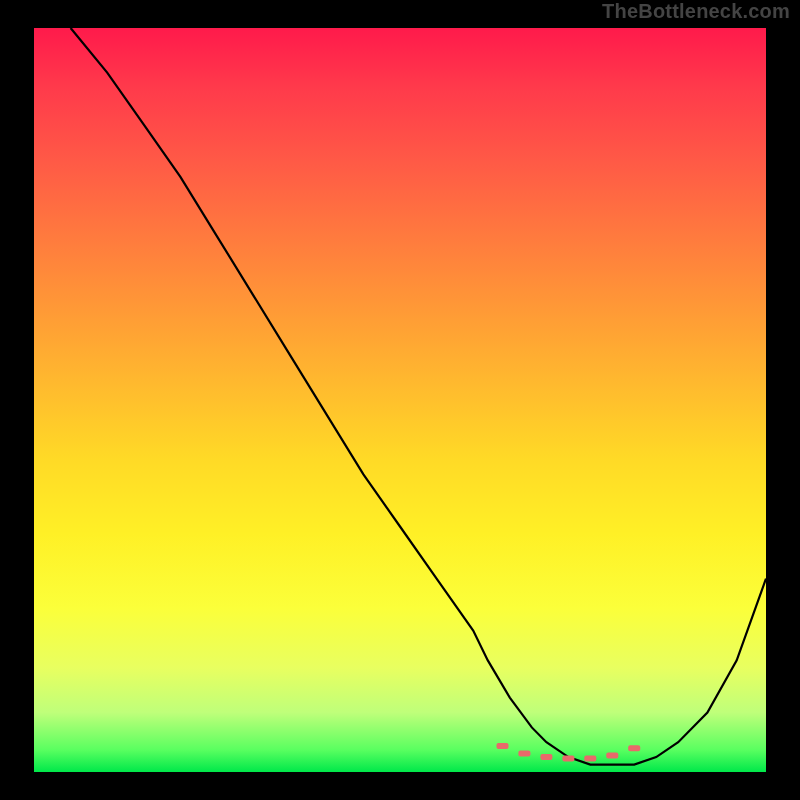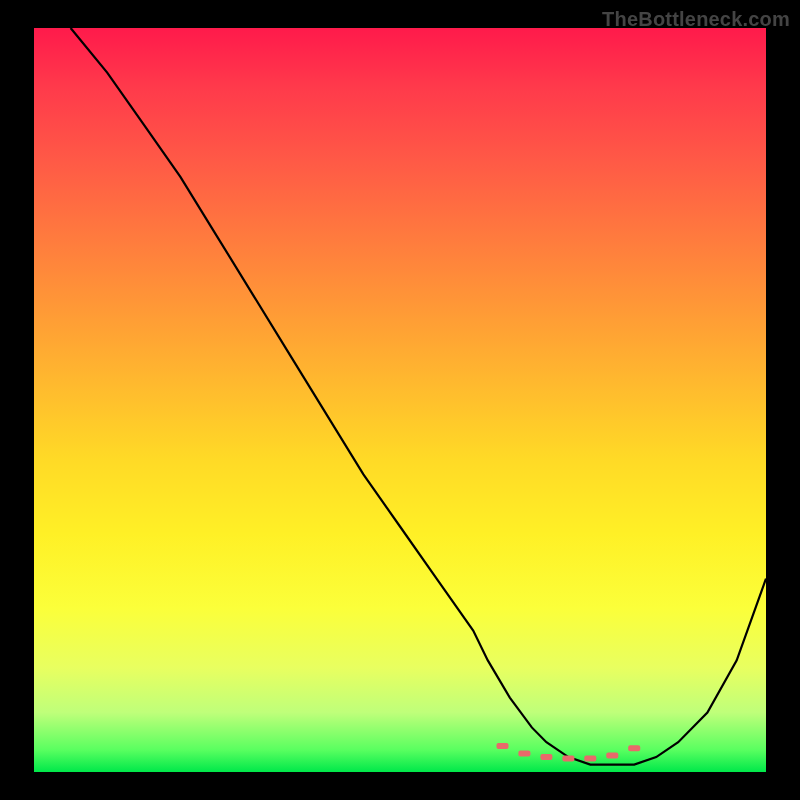--- a/index.html
+++ b/index.html
@@ -12,21 +12,21 @@
     font-family: Arial, Helvetica, sans-serif;
   }
   .frame {
     position: relative;
     width: 800px;
     height: 800px;
     background: #000;
   }
   .watermark {
     position: absolute;
-    top: 8px;
+    top: 0;
     right: 10px;
     color: #444;
     font-size: 20px;
     font-weight: 600;
     letter-spacing: 0.2px;
     z-index: 10;
   }
   .plot {
     position: absolute;
     left: 34px;

